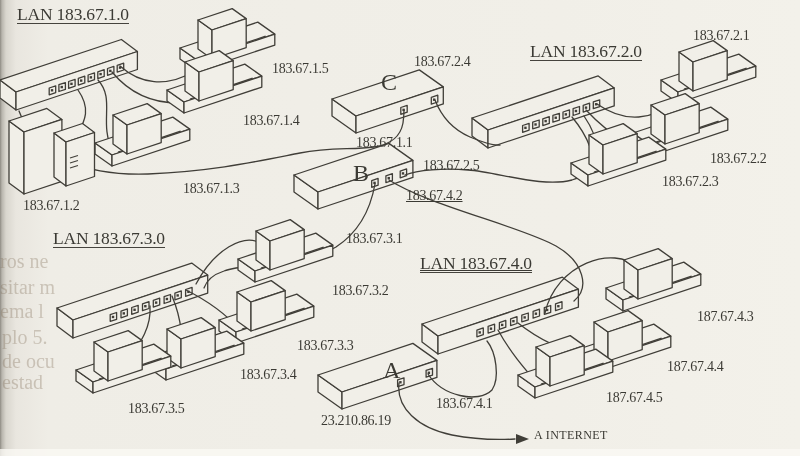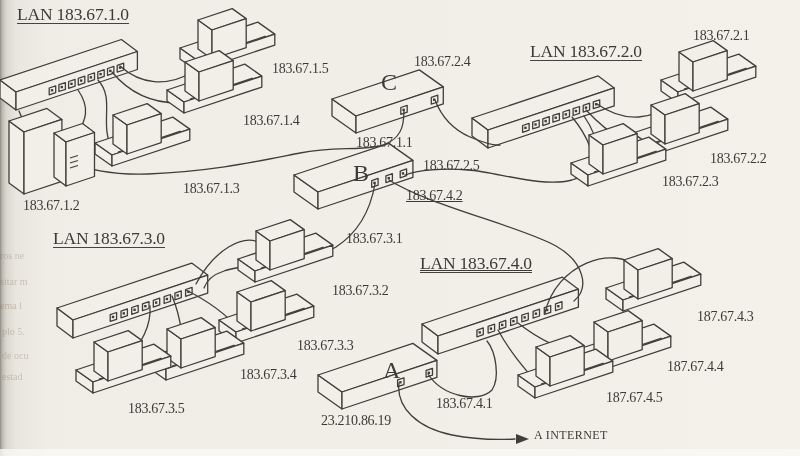--- a/index.html
+++ b/index.html
@@ -8,21 +8,21 @@
     background:linear-gradient(90deg,#8e8b83 0px,#b9b6ae 2px,#d9d6ce 6px,#e9e6df 16px,#efede6 48px,#f1efe8 70%,#f3f1ea 100%);
     font-family:"Liberation Serif",serif;
   }
   .bottom-strip{position:absolute;left:0;right:0;bottom:0;height:7px;background:rgba(250,249,244,0.8);}
   svg.art{position:absolute;left:0;top:0;}
   .lbl{position:absolute;white-space:nowrap;color:#3b3a34;line-height:1.05;}
   .kind-ip{font-size:14px;letter-spacing:-0.3px;text-align:right;}
   .kind-lan-title{font-size:17.5px;letter-spacing:-0.2px;border-bottom:1.6px solid #45433d;padding-bottom:0px;}
   .kind-router-letter{font-size:24px;letter-spacing:0;}
   .kind-internet{font-size:12px;letter-spacing:0.4px;}
-  .bleed{position:absolute;font-size:10px;color:rgba(120,100,75,0.30);white-space:nowrap;}
+  .bleed{position:absolute;font-size:20px;color:rgba(120,100,75,0.30);white-space:nowrap;}
 </style>
 </head>
 <body>
 
 <div class="page">
   <svg class="art" width="800" height="456" viewBox="0 0 800 456">
     <g id="g-hubs">
         <g>
           <polygon points="0.0,80.0 16.0,92.0 16.0,110.0 0.0,98.0" fill="#f1efe8" stroke="#403e38" stroke-width="1.3" stroke-linejoin="round"></polygon>
           <polygon points="16.0,92.0 137.4,51.5 121.4,39.5 0.0,80.0" fill="#f1efe8" stroke="#403e38" stroke-width="1.3" stroke-linejoin="round"></polygon>

